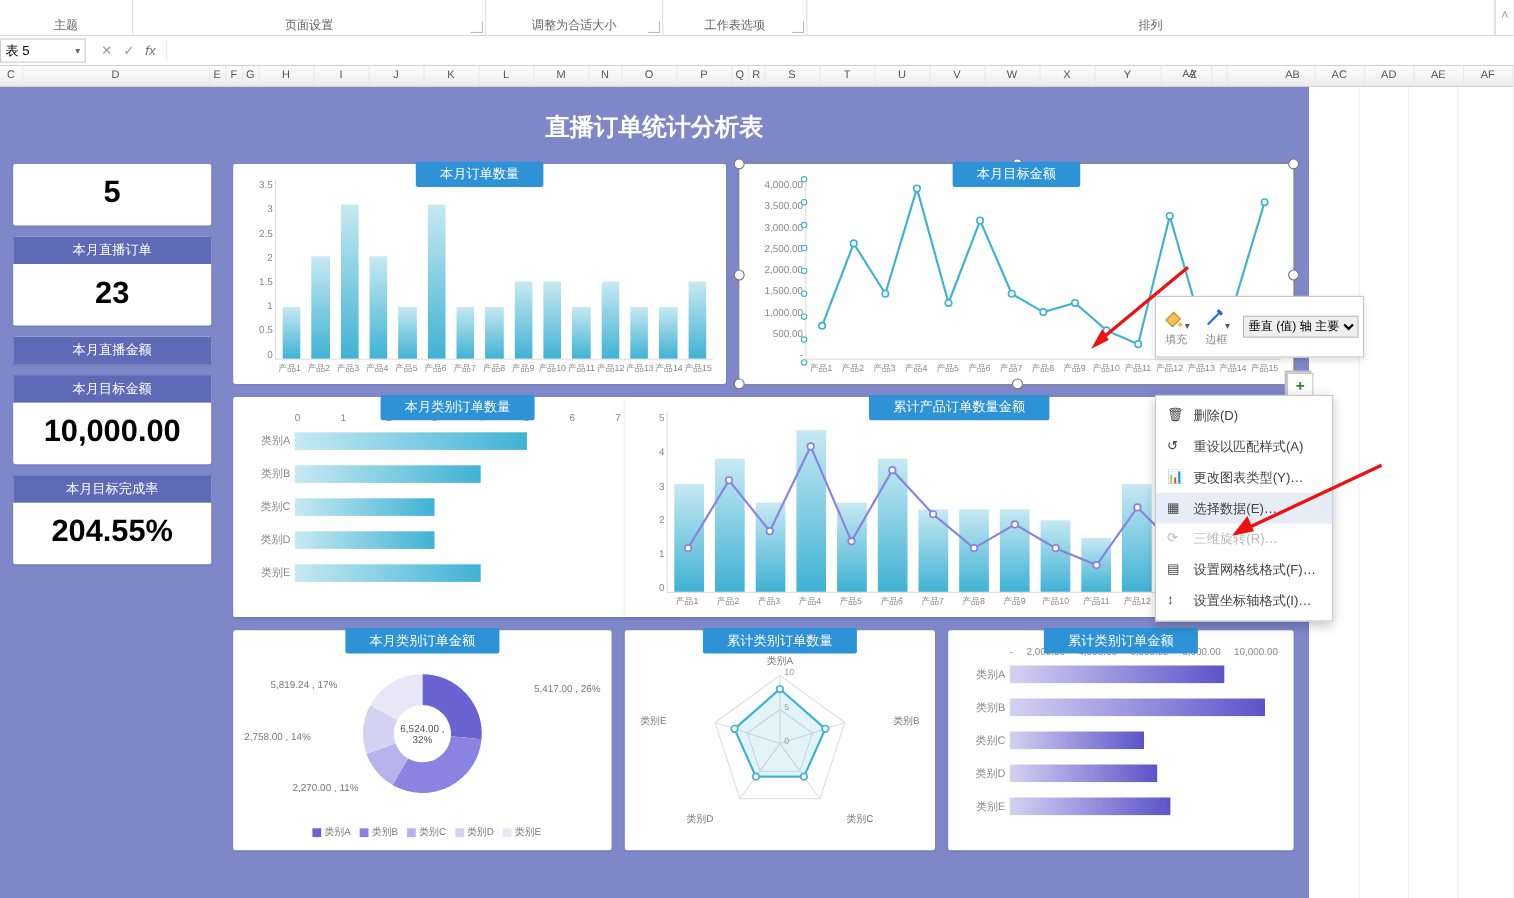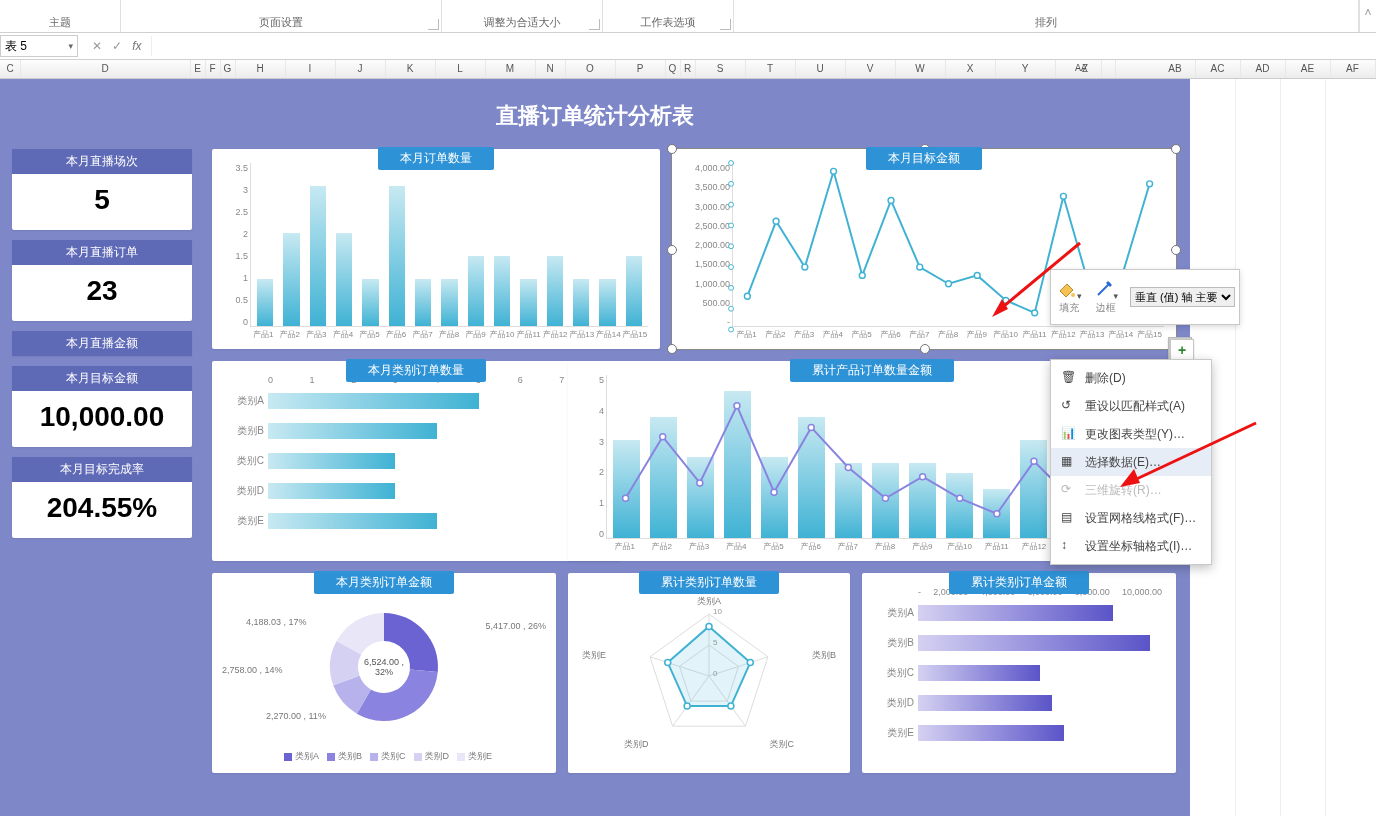--- a/index.html
+++ b/index.html
@@ -190,21 +190,20 @@
       <div class="vline" style="left:135px"></div>
   </div>
 
   <div class="dashboard">
     <div class="dash-title">直播订单统计分析表</div>
 
     <div class="layout">
 
       <div class="kpi-col" id="kpis">
           <div class="kpi-card">
-            <div class="kpi-head">本月直播场次</div>
             <div class="kpi-val">5</div>
           </div>
           <div class="kpi-card">
             <div class="kpi-head">本月直播订单</div>
             <div class="kpi-val">23</div>
           </div>
           <div class="kpi-card">
             <div class="kpi-head">本月直播金额</div>
           </div>
           <div class="kpi-card">
@@ -455,21 +454,21 @@
                 <path d="M53.765894237649114,5.022809654558902 A54,54 0 0 1 -27.127986230243128,46.691245036856095 L-13.061622999746692,22.480969832560344 A26,26 0 0 0 25.88728241071994,2.4183898336765086 Z" fill="#8a83df"></path>
                 <path d="M-27.127986230243128,46.691245036856095 A54,54 0 0 1 -50.77813824730196,18.373368666031002 L-24.448733230182427,8.84643676512604 A26,26 0 0 0 -13.061622999746692,22.480969832560344 Z" fill="#b7b2eb"></path>
                 <path d="M-50.77813824730196,18.373368666031002 A54,54 0 0 1 -47.38951544357096,-25.88887456077513 L-22.81717410246009,-12.465013677410248 A26,26 0 0 0 -24.448733230182427,8.84643676512604 Z" fill="#d4d1f2"></path>
                 <path d="M-47.38951544357096,-25.88887456077513 A54,54 0 0 1 -9.91963907309356e-15,-54 L-4.776122516674677e-15,-26 A26,26 0 0 0 -22.81717410246009,-12.465013677410248 Z" fill="#e8e6f7"></path>
               </svg>
             <div class="pie-center"><span>6,524.00 , 32%</span></div>
           </div>
           <div class="pie-label" style="right:6px;top:34px">5,417.00 , 26%</div>
           <div class="pie-label" style="left:50px;bottom:48px">2,270.00 , 11%</div>
           <div class="pie-label" style="left:6px;top:78px">2,758.00 , 14%</div>
-          <div class="pie-label" style="left:30px;top:30px">4,188.03 , 17%</div>
+          <div class="pie-label" style="left:30px;top:30px">5,819.24 , 17%</div>
           <div class="legend" id="pie_leg"><span class="sw" style="background:#6b63d1"></span>类别A<span class="sw" style="background:#8a83df"></span>类别B<span class="sw" style="background:#b7b2eb"></span>类别C<span class="sw" style="background:#d4d1f2"></span>类别D<span class="sw" style="background:#e8e6f7"></span>类别E</div>
         </div>
       </div>
 
       <div class="chart-card c-cum-cat-qty">
         <div class="chart-title">累计类别订单数量</div>
         <div class="chart-body">
             <div class="radar-wrap"><svg id="radar" viewBox="-80 -80 160 160">
                 <path d="M1.8982025386783976e-15,-31 L29.48275200514976,-9.57952682562337 L18.221342821066667,25.079526825623372 L-18.221342821066663,25.079526825623372 L-29.48275200514976,-9.579526825623379 Z" fill="none" stroke="#ddd"></path>
                 <path d="M3.796405077356795e-15,-62 L58.96550401029952,-19.15905365124674 L36.442685642133334,50.159053651246744 L-36.44268564213333,50.159053651246744 L-58.96550401029952,-19.159053651246758 Z" fill="none" stroke="#ddd"></path>

